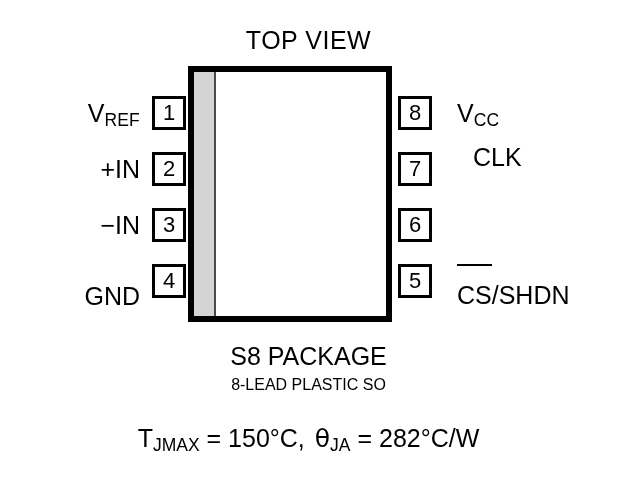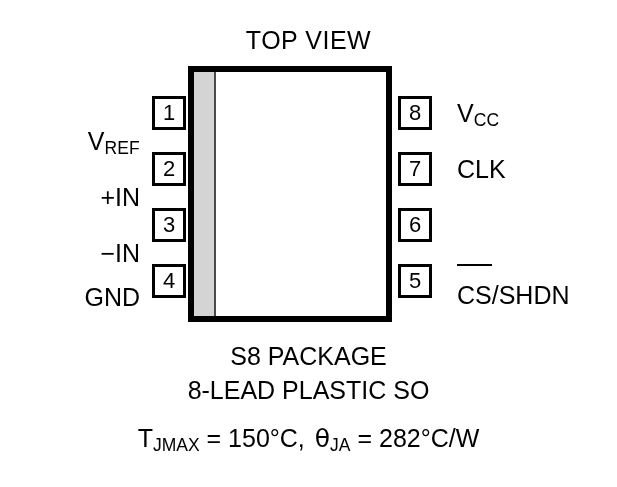--- a/index.html
+++ b/index.html
@@ -76,21 +76,20 @@
   
   .pin-label {
     position: absolute;
     font-size: 25px;
     line-height: 34px;
     white-space: nowrap;
   }
   .label-left {
     right: 477px;   
     text-align: right;
-    margin-top: 28px;
   }
   .label-right {
     left: 457px;
     text-align: center;
   }
   .pin-label sub {
     font-size: 0.70em;
     vertical-align: baseline;
     position: relative;
     top: 0.22em;
@@ -105,21 +104,21 @@
 
   
   .caption {
     position: absolute;
     left: 0;
     width: 617px;
     text-align: center;
     white-space: nowrap;
   }
   #caption-package { top: 342px; font-size: 25px; }
-  #caption-lead    { top: 376px; font-size: 25px; }
+  #caption-lead    { top: 376px; font-size: 16px; }
   #caption-thermal { top: 424px; font-size: 25px; }
   #caption-thermal sub {
     font-size: 0.70em;
     vertical-align: baseline;
     position: relative;
     top: 0.22em;
   }
   .theta { font-family: "DejaVu Sans", sans-serif; }
   .gap { display: inline-block; width: 10px; }
 </style>
@@ -143,31 +142,31 @@
   <div class="pin-label label-left" style="top:152px;">
     <span>+IN</span>
   </div>
 
   <div class="pin-box pin-left pin-row-3">3</div>
   <div class="pin-label label-left" style="top:208px;">
     <span>−IN</span>
   </div>
 
   <div class="pin-box pin-left pin-row-4">4</div>
-  <div class="pin-label label-left" style="top:252px;">
+  <div class="pin-label label-left" style="top:279px;">
     <span>GND</span>
   </div>
 
   <div class="pin-box pin-right pin-row-1">8</div>
   <div class="pin-label label-right" style="top:96px;">
     <span>V</span><sub>CC</sub>
   </div>
 
   <div class="pin-box pin-right pin-row-2">7</div>
-  <div class="pin-label label-right" style="top:152px;">
+  <div class="pin-label label-right" style="top:140px;margin-left:16px;">
     <span>CLK</span>
   </div>
 
   <div class="pin-box pin-right pin-row-3">6</div>
 
   <div class="pin-box pin-right pin-row-4">5</div>
   <div class="pin-label label-right" style="top:264px;">
     <span class="overbar">CS</span><span>/SHDN</span>
   </div>
 

